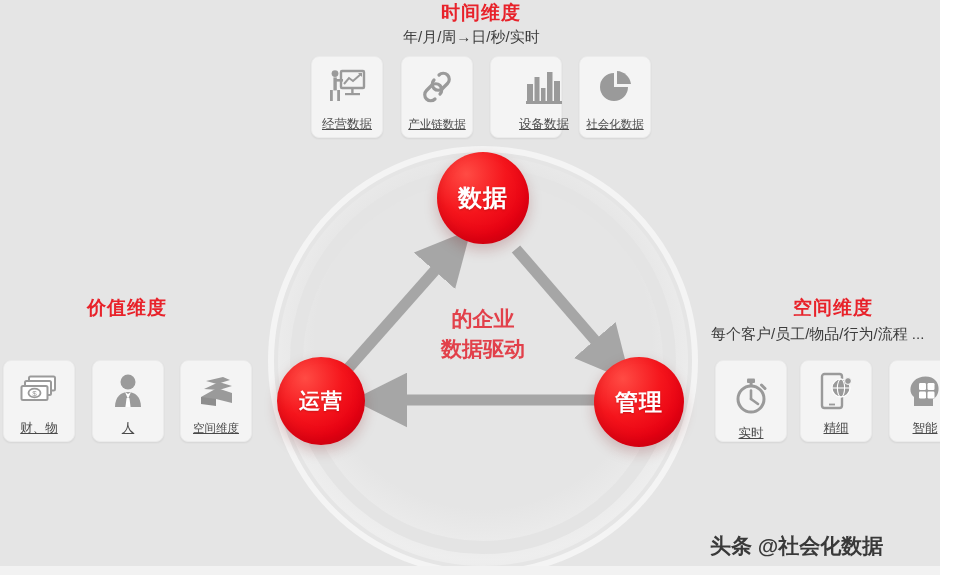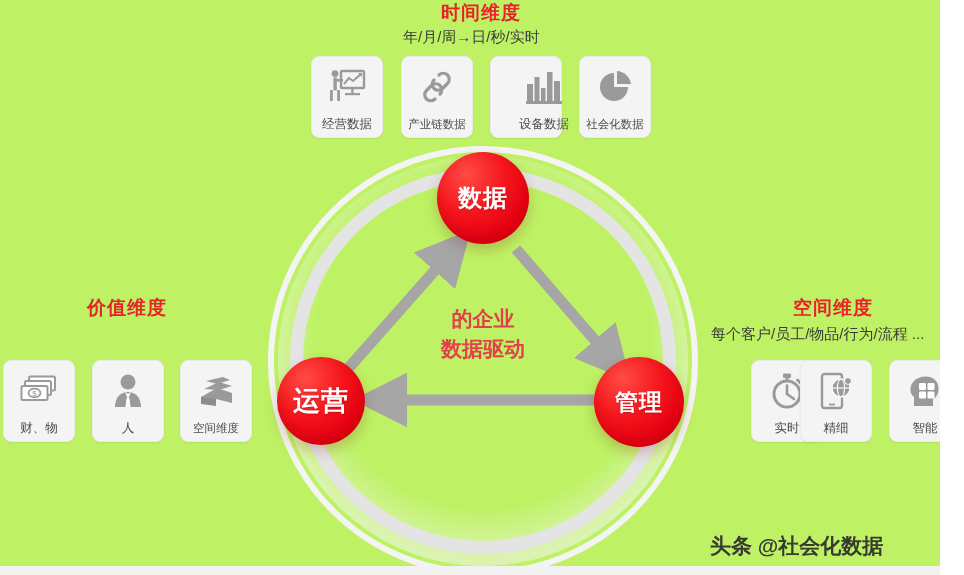--- a/index.html
+++ b/index.html
@@ -7,21 +7,21 @@
     padding: 0;
     background: #ffffff;
   }
   body {
     font-family: "Liberation Sans", "DejaVu Sans", sans-serif;
   }
   #stage {
     position: relative;
     width: 940px;
     height: 575px;
-    background: #bef264;
+    background: #e5e5e5;
     overflow: hidden;
   }
 
   
   .bottom-bar {
     position: absolute;
     left: 0;
     bottom: 0;
     width: 964px;
     height: 9px;
@@ -105,36 +105,37 @@
     align-items: center;
     justify-content: center;
   }
   .tile .glyph svg { display: block; }
   .tile .cap {
     margin-top: 9px;
     font-size: 12.5px;
     color: #4a4a4a;
     white-space: nowrap;
     line-height: 16px;
+    text-decoration: underline;
   }
   .tile.narrowcap .cap { font-size: 11.5px; }
 
   
   #tile-jy { left: 311px; top: 56px; }
   #tile-cy { left: 401px; top: 56px; }
   #tile-sb { left: 490px; top: 56px; padding-left: 36px; }
   #tile-sh { left: 579px; top: 56px; }
 
   
   #tile-cw { left: 3px;   top: 360px; }
   #tile-rn { left: 92px;  top: 360px; }
   #tile-zs { left: 180px; top: 360px; }
 
   
-  #tile-ss { left: 751px; top: 360px; }
+  #tile-ss { left: 715px; top: 360px; justify-content: flex-end; }
   #tile-jx { left: 800px; top: 360px; }
   #tile-zn { left: 889px; top: 360px; }
 
   
   .node {
     position: absolute;
     border-radius: 50%;
     display: flex;
     align-items: center;
     justify-content: center;
@@ -147,21 +148,21 @@
     z-index: 5;
   }
   #node-data {
     left: 437px; top: 152px;
     width: 92px; height: 92px;
     font-size: 24px;
   }
   #node-ops {
     left: 277px; top: 357px;
     width: 88px; height: 88px;
-    font-size: 27px;
+    font-size: 21px;
   }
   #node-mgmt {
     left: 594px; top: 357px;
     width: 90px; height: 90px;
     font-size: 23px;
   }
 
   
   #center-caption {
     position: absolute;

